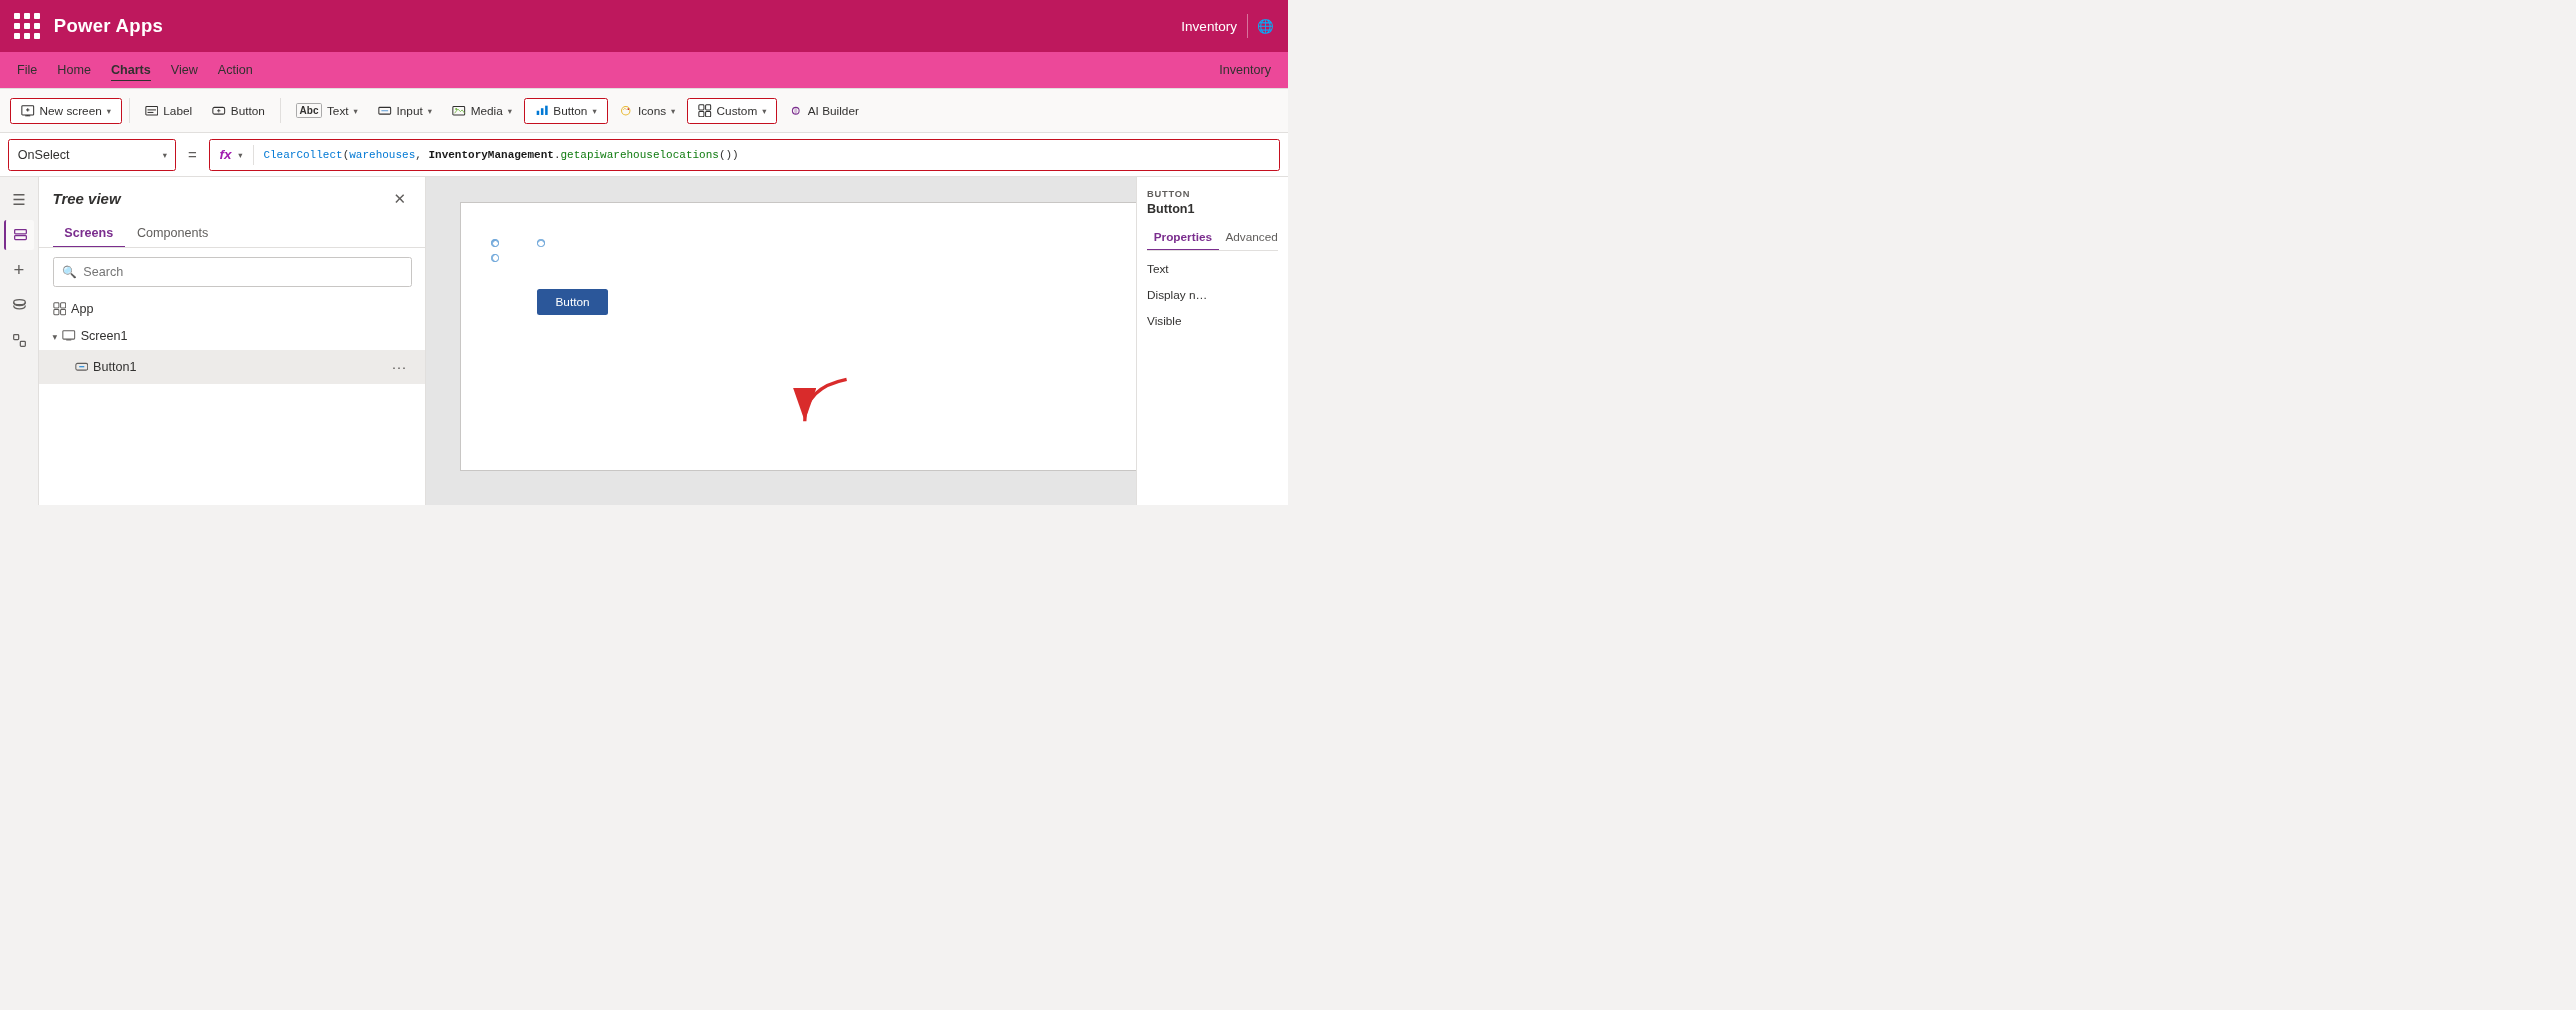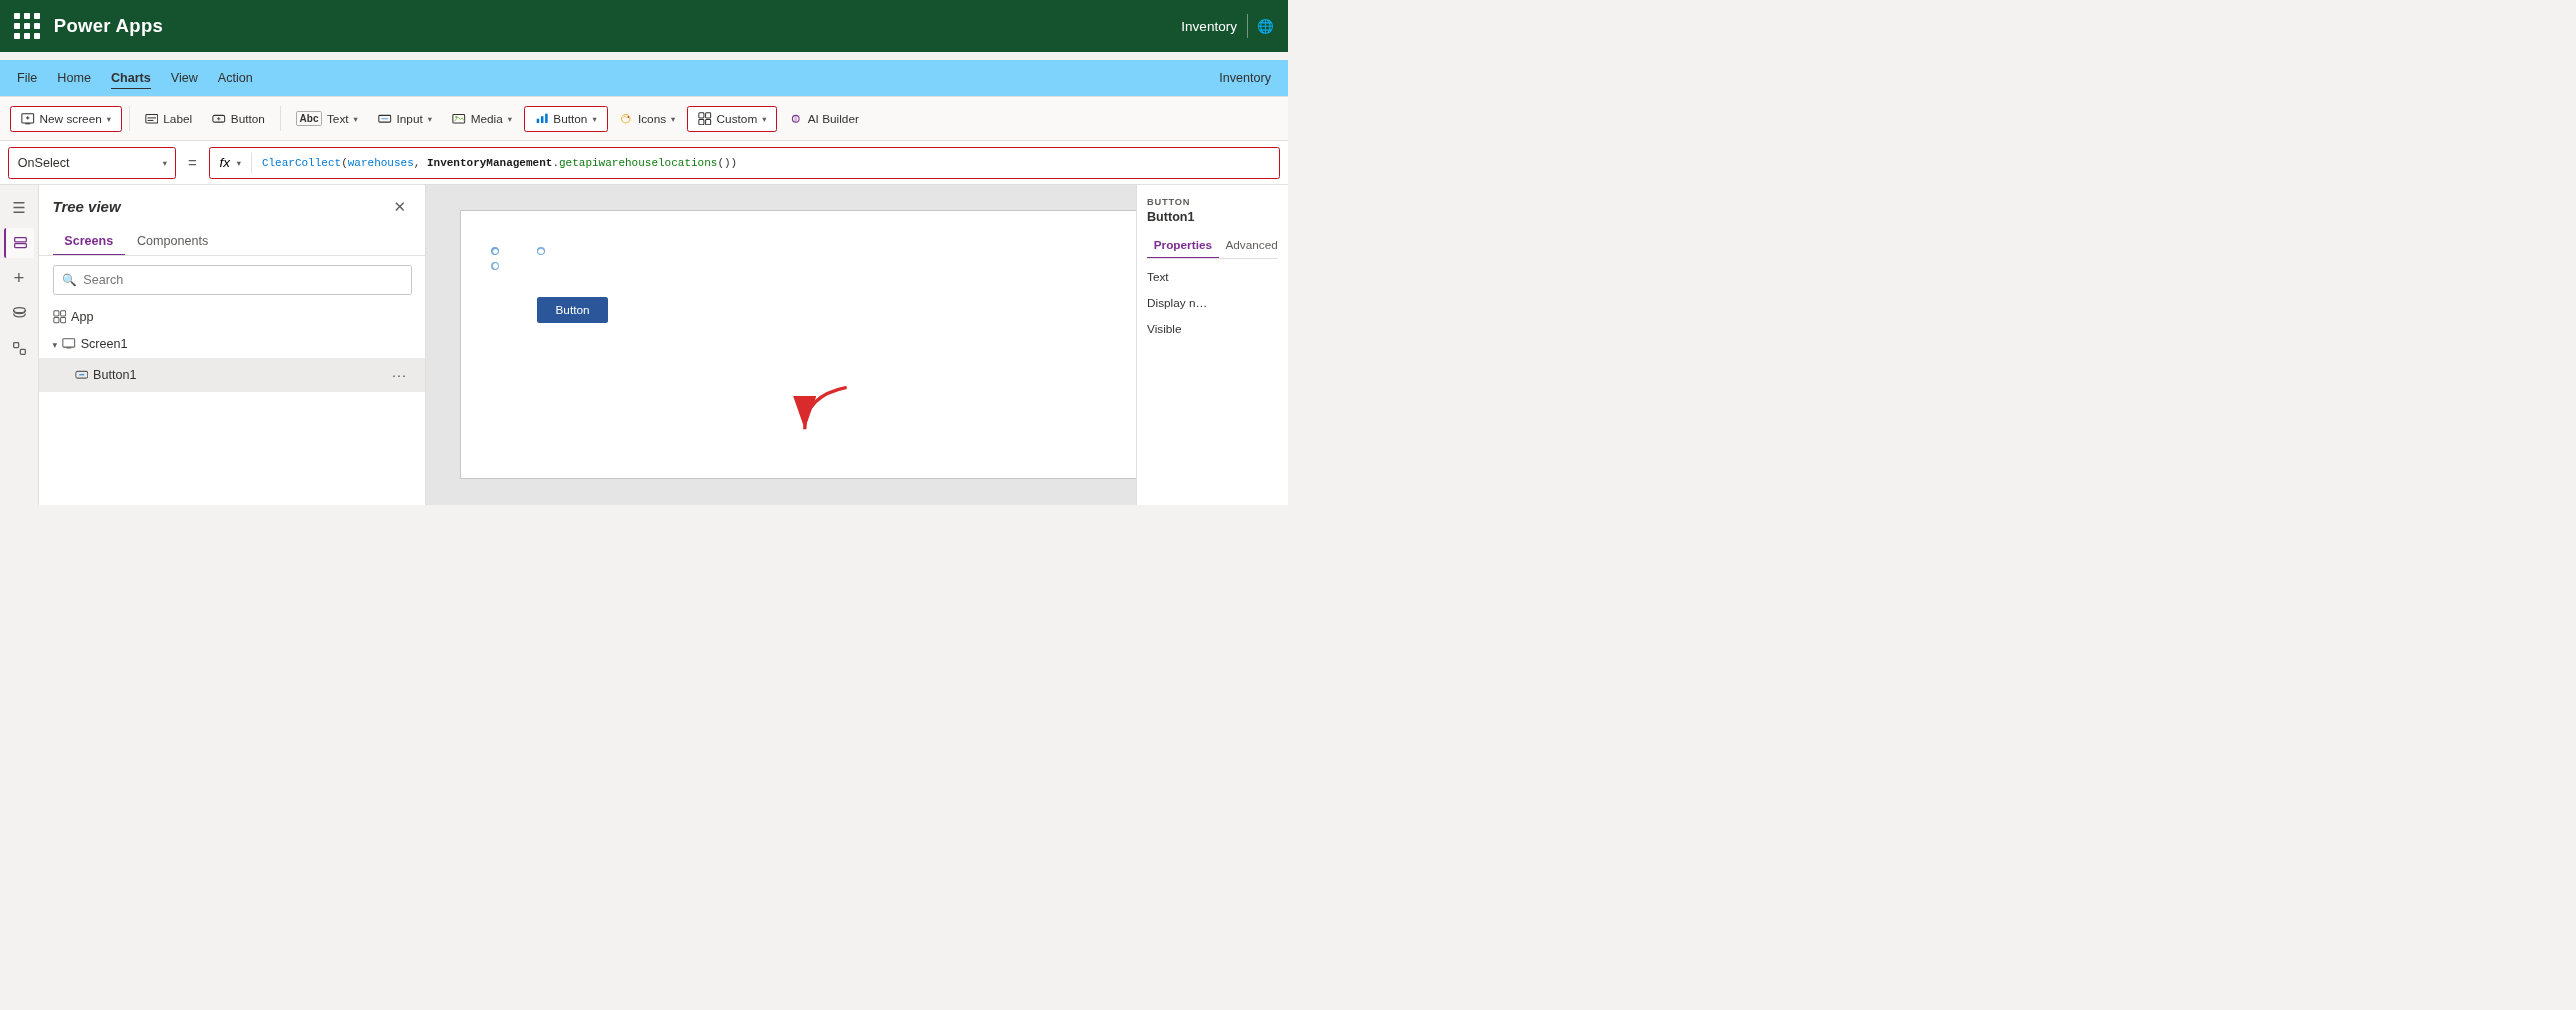--- a/index.html
+++ b/index.html
@@ -1,20 +1,20 @@
 <!DOCTYPE html>
 <html style="font-size:13.5px"><head>
   <meta charset="utf-8">
   <style>
     * { margin: 0; padding: 0; box-sizing: border-box; }
     body { font-family: 'Segoe UI', Arial, sans-serif; background: #f3f2f1; width: 1288px; height: 505px; overflow: hidden; }
 
     
     .topbar {
-      background: #14532d;
+      background: #be185d;
       height: 52px;
       display: flex;
       align-items: center;
       padding: 0 13.5px;
       gap: 13.5px;
     }
     .topbar-grid {
       display: grid;
       grid-template-columns: repeat(3,6.7px);
       grid-template-rows: repeat(3,6.7px);
@@ -41,28 +41,27 @@
       color: white;
     }
     .topbar-divider {
       width: 0.8px;
       height: 23.6px;
       background: rgba(255,255,255,0.4);
     }
 
     
     .menubar {
-      background: #7dd3fc;
+      background: #ec4899;
       height: 37px;
       display: flex;
       align-items: center;
       padding: 0 17px;
       gap: 20px;
       border-bottom: 0.8px solid #e1dfdd;
-      margin-top: 8px;
     }
     .menubar-item {
       font-size: 12.6px;
       color: #323130;
       cursor: pointer;
       padding: 3.4px 0;
     }
     .menubar-item.active {
       font-weight: 700;
       border-bottom: 1.7px solid #323130;
@@ -157,24 +156,24 @@
       padding: 0 10px;
       color: #323130;
       background: white;
       display: flex;
       align-items: center;
       gap: 6.7px;
       cursor: text;
       overflow: hidden;
     }
     .formula-fx {
-      color: #000000;
+      color: #a21caf;
       font-style: italic;
       font-size: 13.5px;
-      font-weight: 400;
+      font-weight: 700;
       flex-shrink: 0;
     }
     .formula-chevron { font-size: 8.4px; color: #605e5c; flex-shrink: 0; }
     .formula-code {
       font-family: 'Consolas', 'Courier New', monospace;
       font-size: 11px;
       white-space: nowrap;
     }
     .fc-keyword { color: #0078d4; }
     .fc-func { color: #0078d4; }

